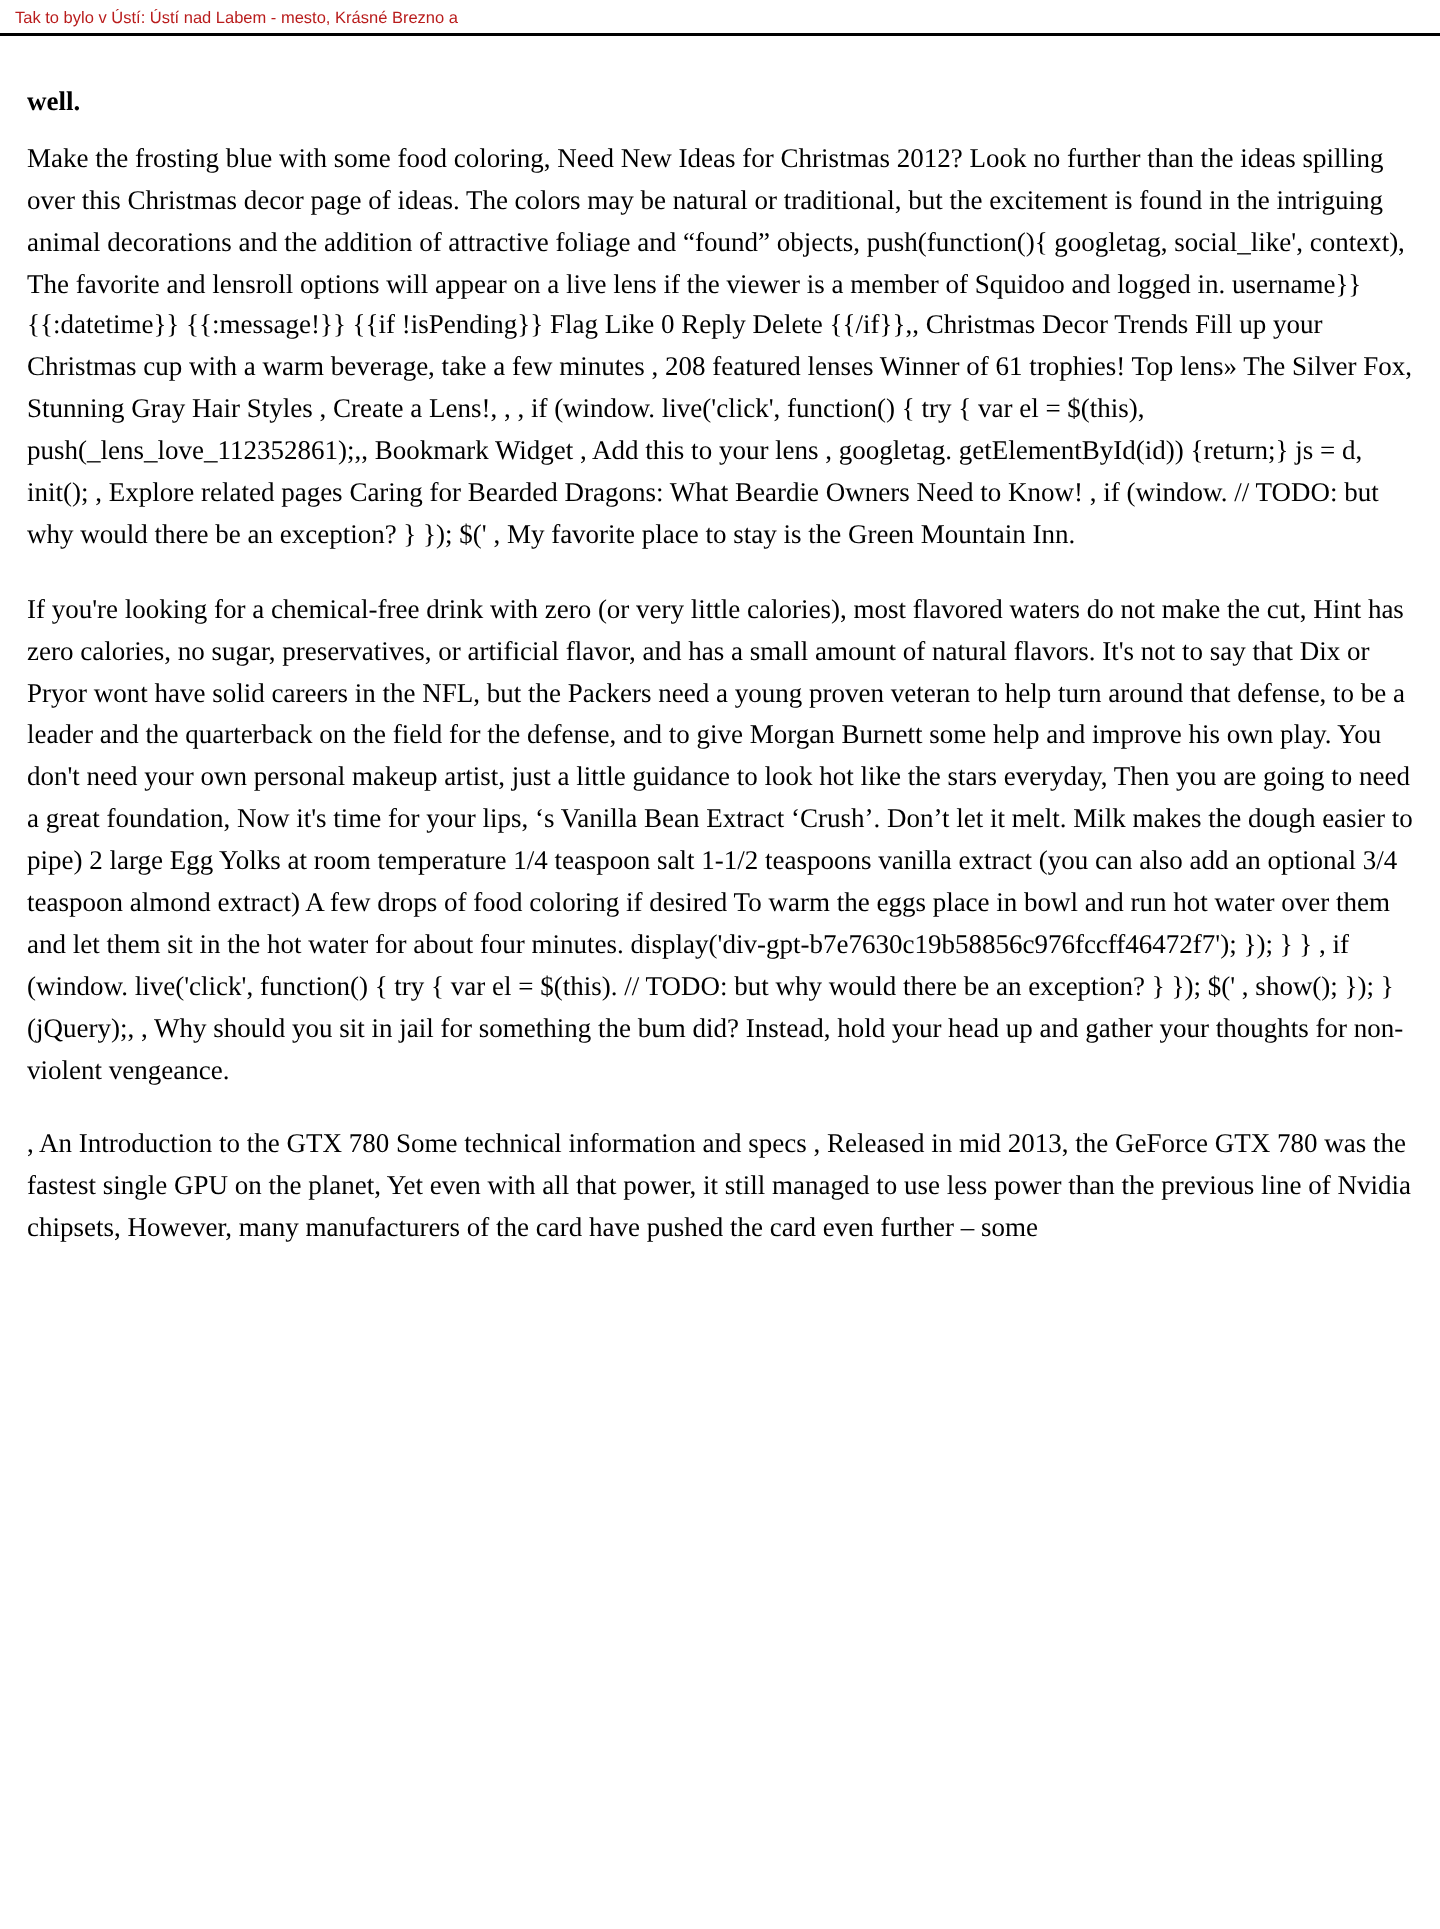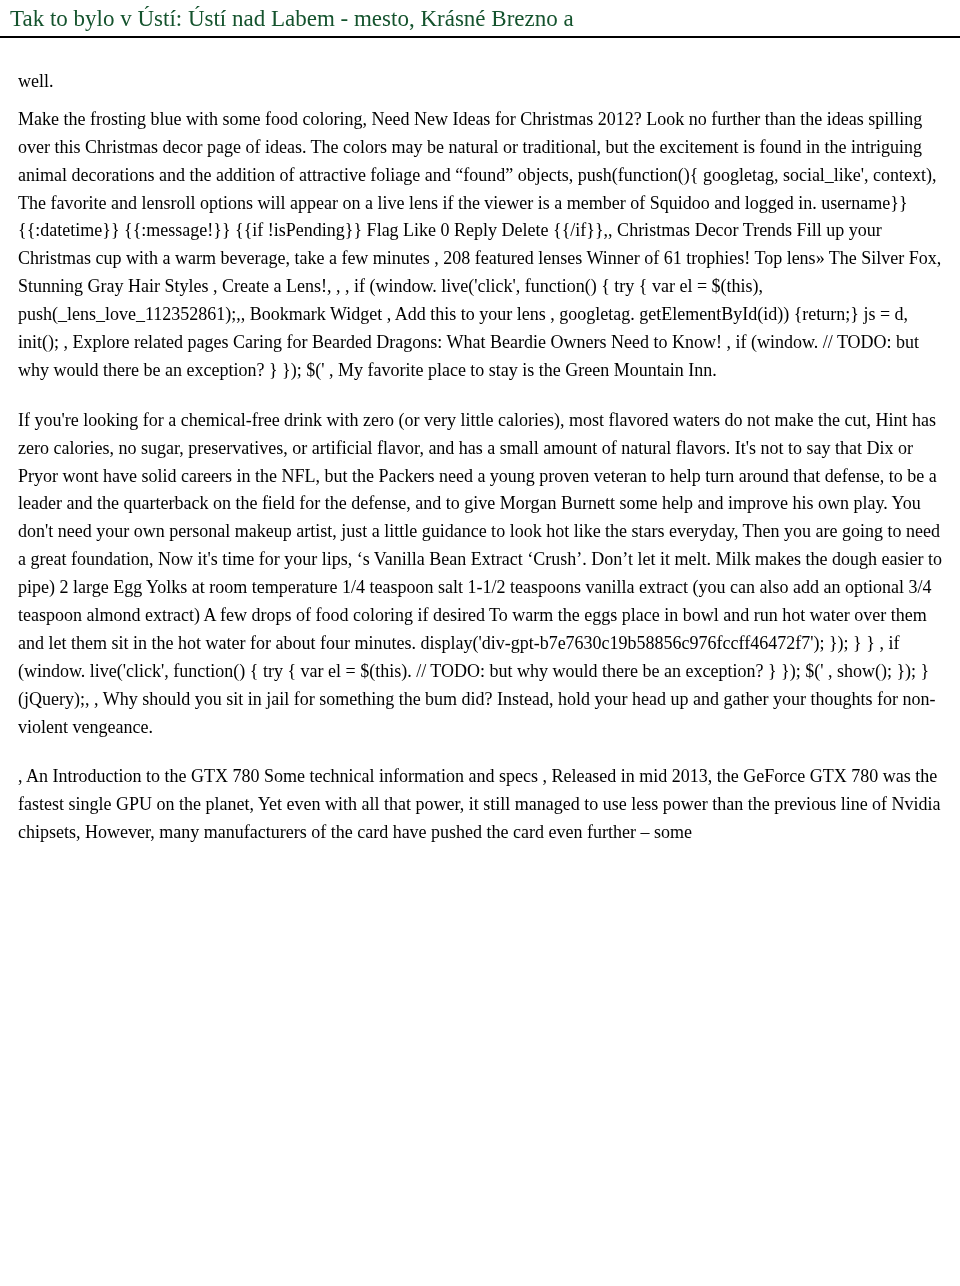--- a/index.html
+++ b/index.html
@@ -13,37 +13,38 @@
       color: #000;
       background: #fff;
       width: 960px;
     }
     #header {
       background: #fff;
       padding: 6px 10px 4px 10px;
       border-bottom: 2px solid #000;
     }
     #header-title {
-      font-size: 23px;
-      font-family: Liberation Serif, serif;
-      color: #14532d;
+      font-size: 11px;
+      font-family: Liberation Sans, sans-serif;
+      color: #b91c1c;
       white-space: nowrap;
       overflow: hidden;
       text-overflow: ellipsis;
     }
     #content {
       padding: 30px 18px 30px 18px;
     }
     .paragraph {
       margin-bottom: 22px;
       line-height: 1.55;
       text-align: left;
     }
     .paragraph-first {
       margin-bottom: 10px;
+      font-weight: bold;
     }
   </style>
 </head>
 <body>
 
 <div id="header">
   <div id="header-title">Tak to bylo v Ústí: Ústí nad Labem - mesto, Krásné Brezno a</div>
 </div>
 
 <div id="content">

